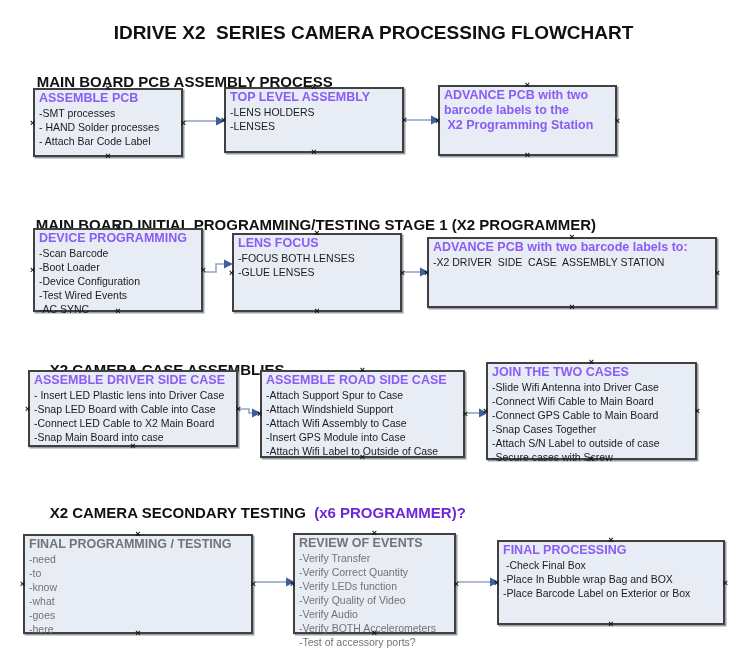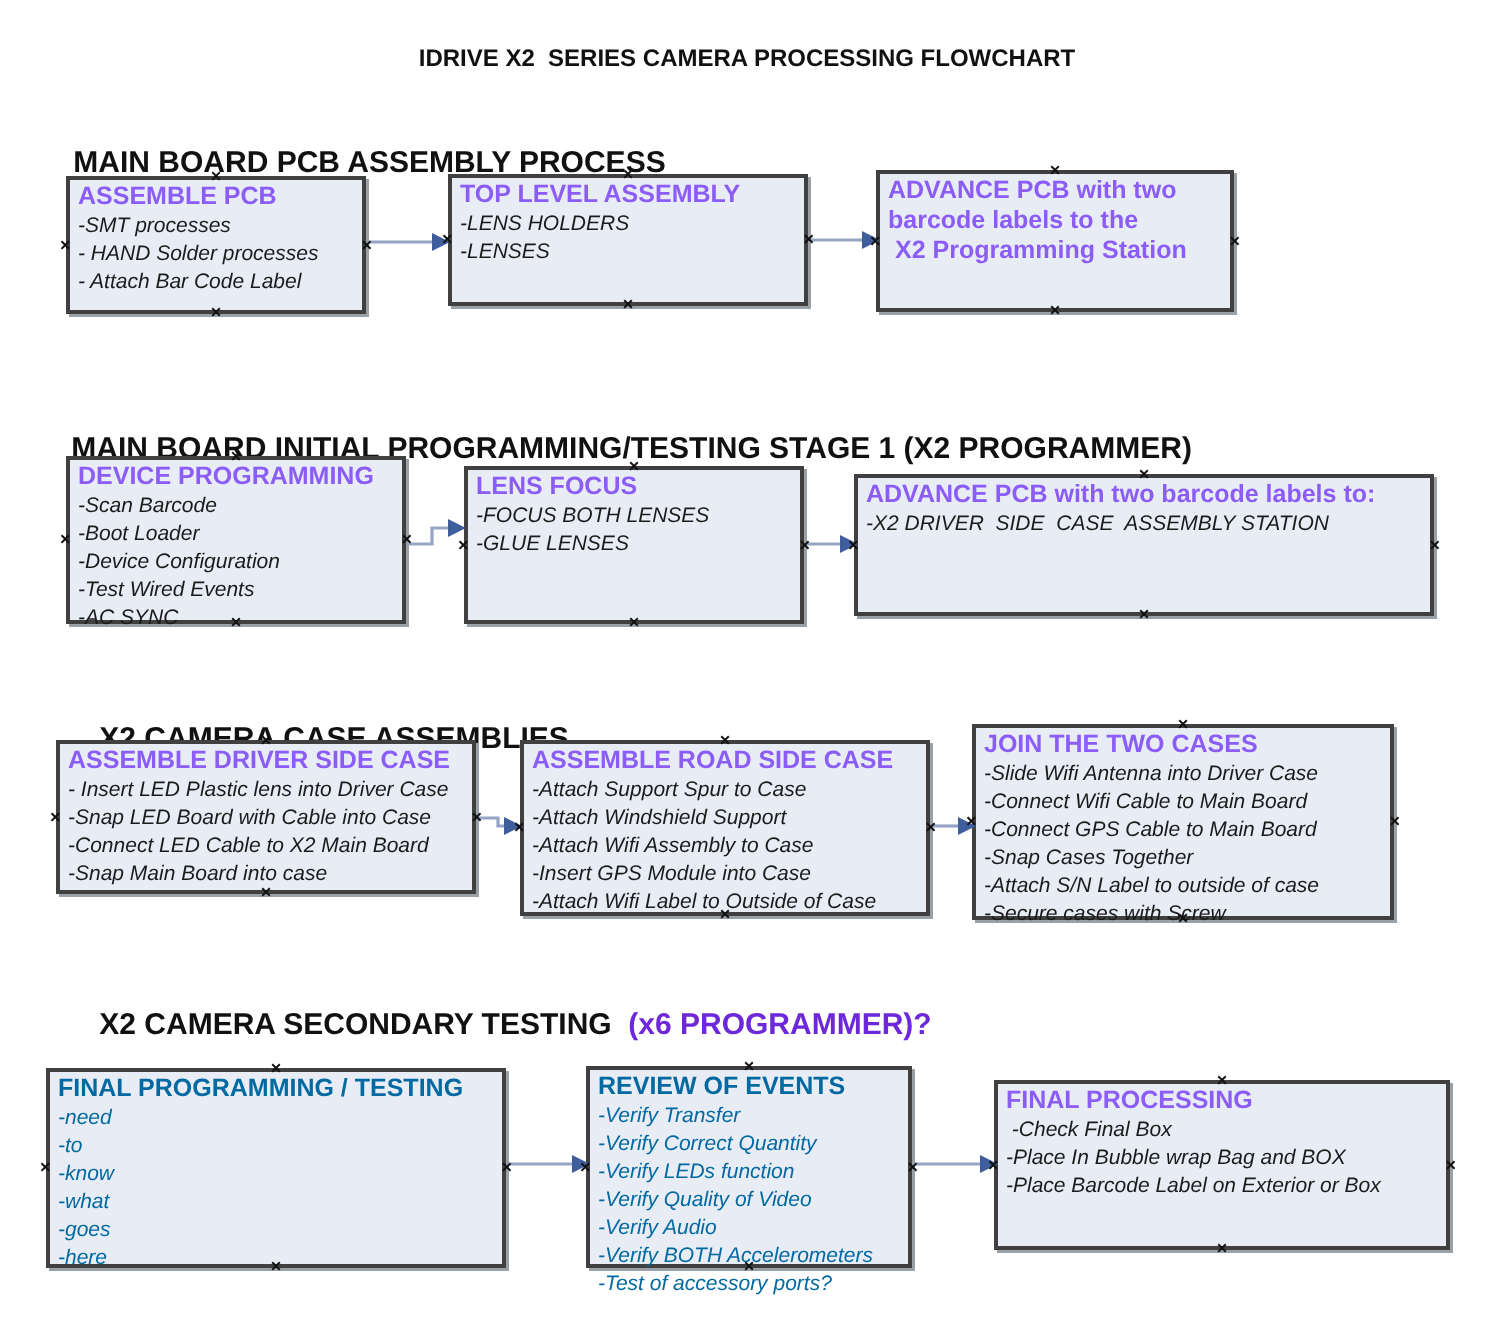--- a/index.html
+++ b/index.html
@@ -1,32 +1,32 @@
 <!DOCTYPE html>
 <html><head>
 <meta charset="utf-8">
 <style>
   html,body{margin:0;padding:0;background:#fff;font-family:"Liberation Sans",sans-serif;}
   .canvas{position:relative;width:747px;height:662px;background:#ffffff;overflow:hidden;}
 
   .main-title{position:absolute;left:0;top:22px;width:100%;text-align:center;
-    font-size:12px;font-weight:bold;color:#111;white-space:pre;}
+    font-size:19px;font-weight:bold;color:#111;white-space:pre;}
 
   .section-header{position:absolute;font-size:15px;font-weight:bold;color:#111;white-space:pre;}
   .section-header .red{color:#6d28d9;}
   #sh1{left:20px;top:56px;}
   #sh2{left:19px;top:199px;}
   #sh3{left:33px;top:344px;}
   #sh4{left:33px;top:487px;}
 
   .box{position:absolute;background:#e7ecf5;border:2px solid #404040;
     box-shadow:1.5px 1.5px 0 #9aa0a8;box-sizing:border-box;padding:1px 2px 0 4px;}
   .box-title{font-size:12.5px;font-weight:bold;color:#8b5cf6;line-height:15px;white-space:pre-wrap;}
-  .box-items .item{font-size:10.5px;color:#1b1b1b;line-height:14px;white-space:pre;font-style:italic;}
-  .box.red .box-title,.box.red .box-items .item{color:#0369a1;}
+  .box-items .item{font-size:10.5px;color:#1b1b1b;line-height:14px;white-space:pre;}
+  .box.red .box-title,.box.red .box-items .item{color:#737373;}
 
   #b11{left:33px;top:88px;width:150px;height:69px;}
   #b12{left:224px;top:87px;width:180px;height:66px;}
   #b13{left:438px;top:85px;width:179px;height:71px;}
   #b21{left:33px;top:228px;width:170px;height:84px;}
   #b22{left:232px;top:233px;width:170px;height:79px;}
   #b23{left:427px;top:237px;width:290px;height:71px;}
   #b23 .box-title{white-space:pre;}
   #b31{left:28px;top:370px;width:210px;height:77px;}
   #b32{left:260px;top:370px;width:205px;height:88px;}

